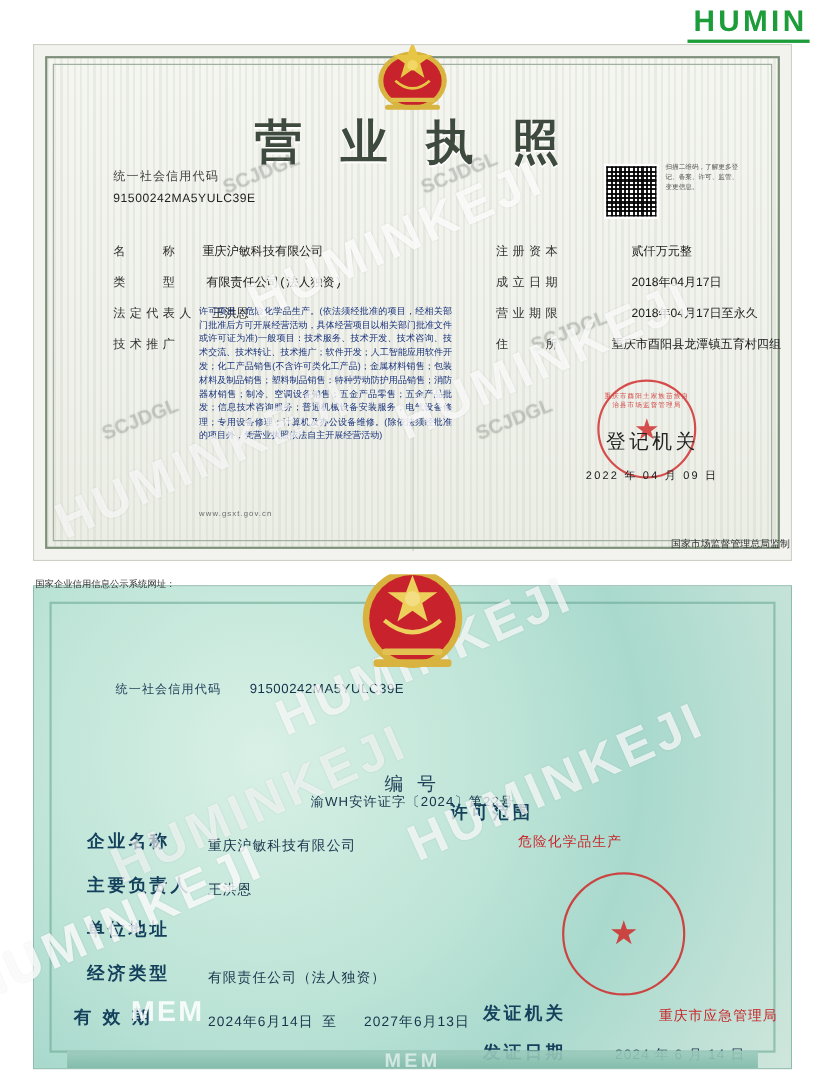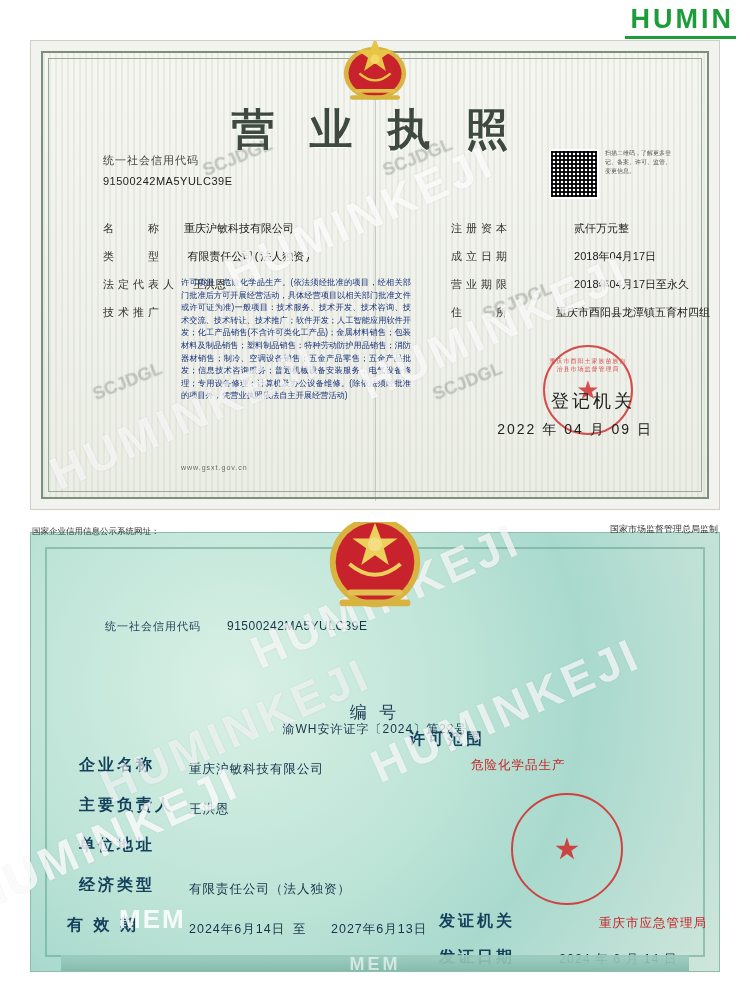--- a/index.html
+++ b/index.html
@@ -80,21 +80,21 @@
   .lab{letter-spacing:4px;color:#333;}
   .val{color:#1a1a1a;}
   .scope{
     position:absolute;left:150px;top:236px;width:230px;
     font-size:8.2px;line-height:12.6px;color:#17307a;text-align:justify;
   }
   .reg-org{
     position:absolute;right:84px;bottom:96px;font-size:18px;letter-spacing:3px;color:#222;
   }
   .reg-date{
-    position:absolute;right:66px;bottom:70px;font-size:14px;color:#222;letter-spacing:2px;
+    position:absolute;right:66px;bottom:70px;font-size:10px;color:#222;letter-spacing:2px;
   }
   .seal{
     position:absolute;right:86px;bottom:74px;
     width:86px;height:86px;border:2px solid #d02a2a;border-radius:50%;
     color:#d02a2a;opacity:.82;
   }
   .seal .star{
     position:absolute;left:50%;top:50%;transform:translate(-50%,-50%);
     font-size:26px;line-height:1;color:#d02a2a;
   }
@@ -322,13 +322,13 @@
     <div class="wm" style="left:330px;top:150px;font-size:46px;letter-spacing:4px;transform:rotate(-24deg);color:rgba(255,255,255,.72);">HUMINKEJI</div>
     <div class="wm" style="left:60px;top:170px;font-size:46px;letter-spacing:4px;transform:rotate(-24deg);color:rgba(255,255,255,.62);">HUMINKEJI</div>
   </div>
 
   <div class="mem-bottom">MEM</div>
 
   <div class="wm" style="left:-40px;top:290px;font-size:46px;letter-spacing:4px;transform:rotate(-24deg);color:rgba(255,255,255,.8);">HUMINKEJI</div>
 </div>
 
 <div style="position:absolute;left:32px;top:500px;font-size:8.5px;color:#333;margin-top:26px;">国家企业信用信息公示系统网址：</div>
-<div style="position:absolute;right:32px;top:523px;font-size:9px;color:#333;">国家市场监督管理总局监制</div>
+<div style="position:absolute;right:32px;top:488px;font-size:9px;color:#333;">国家市场监督管理总局监制</div>
 
 </body></html>

